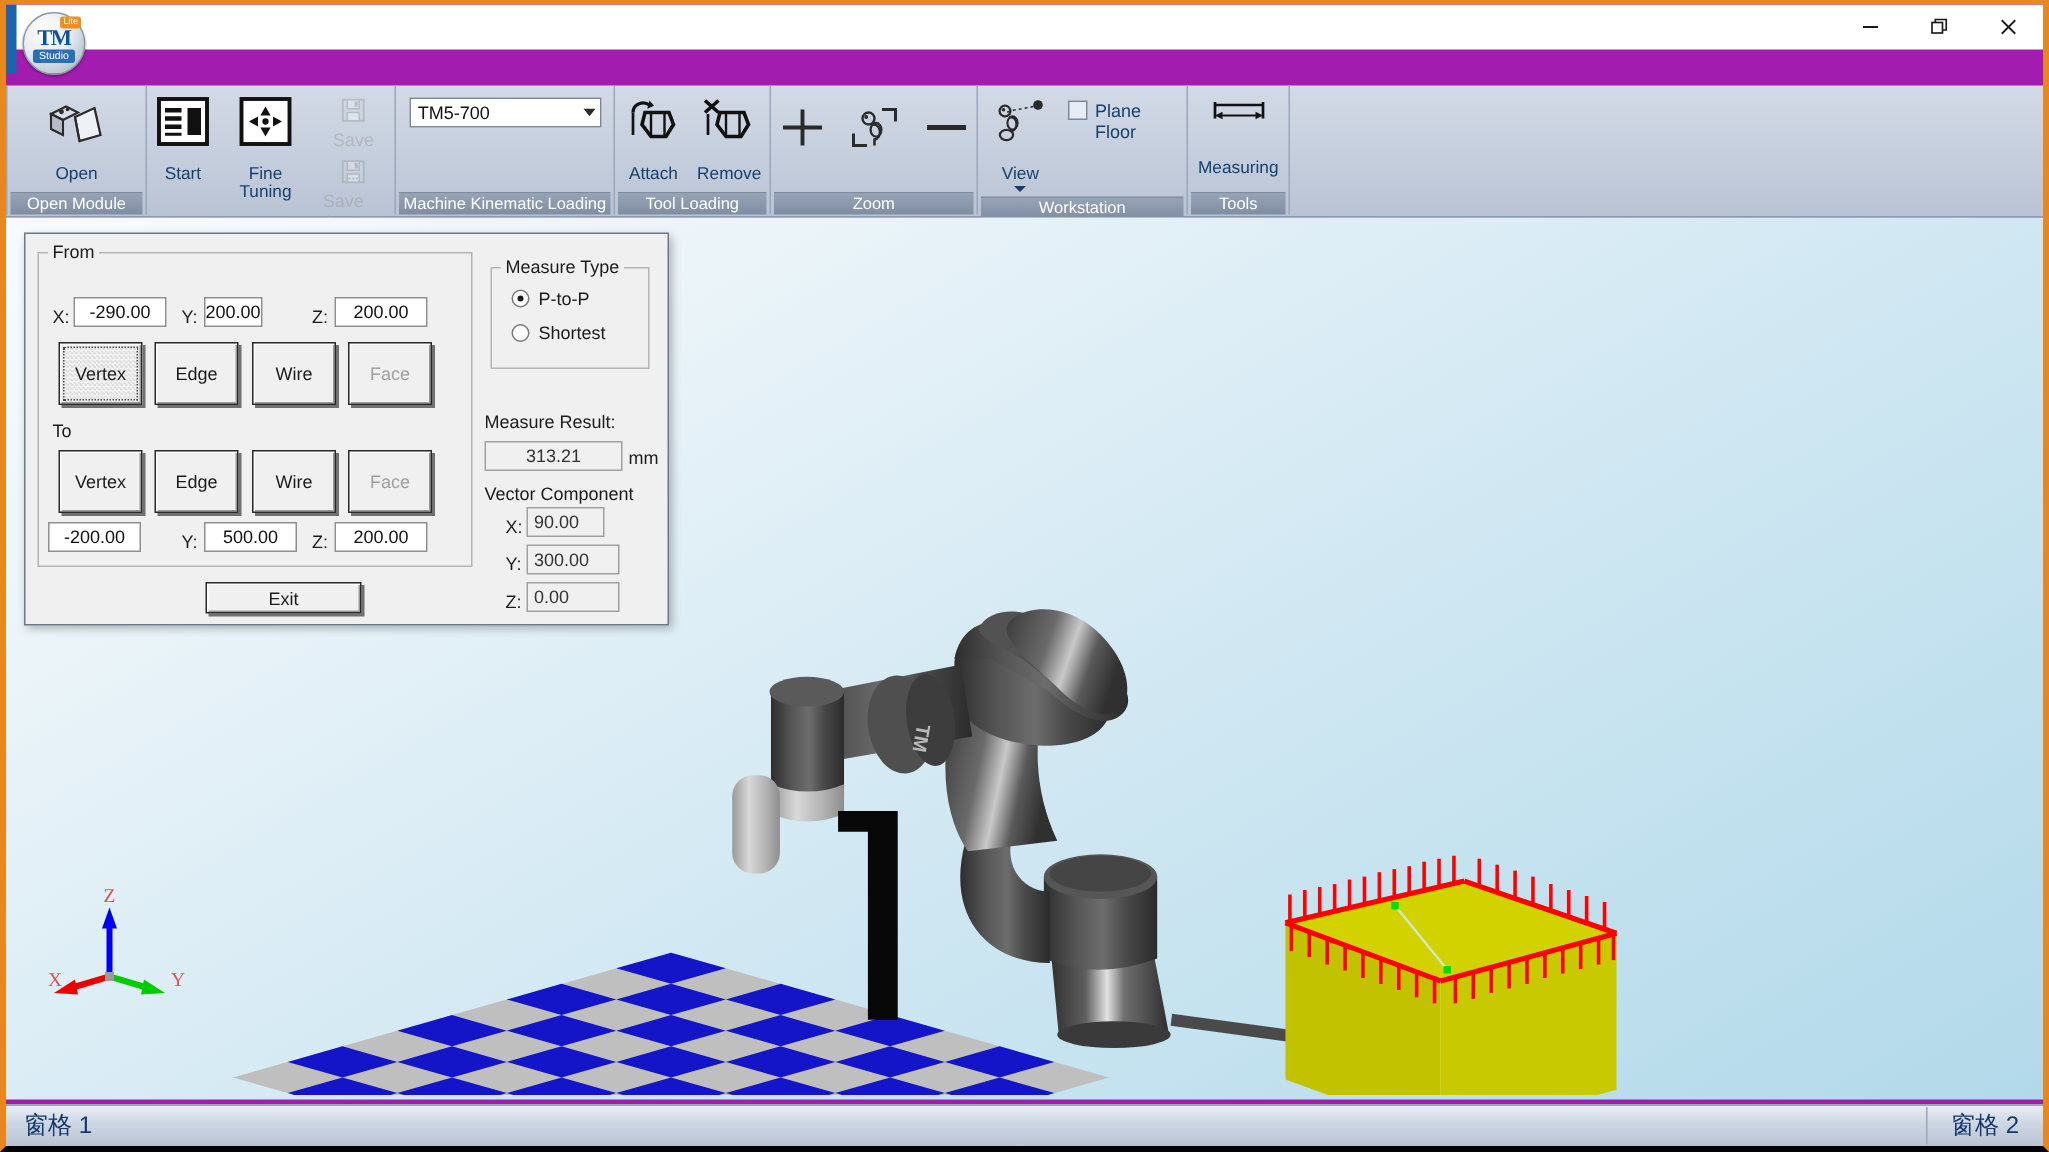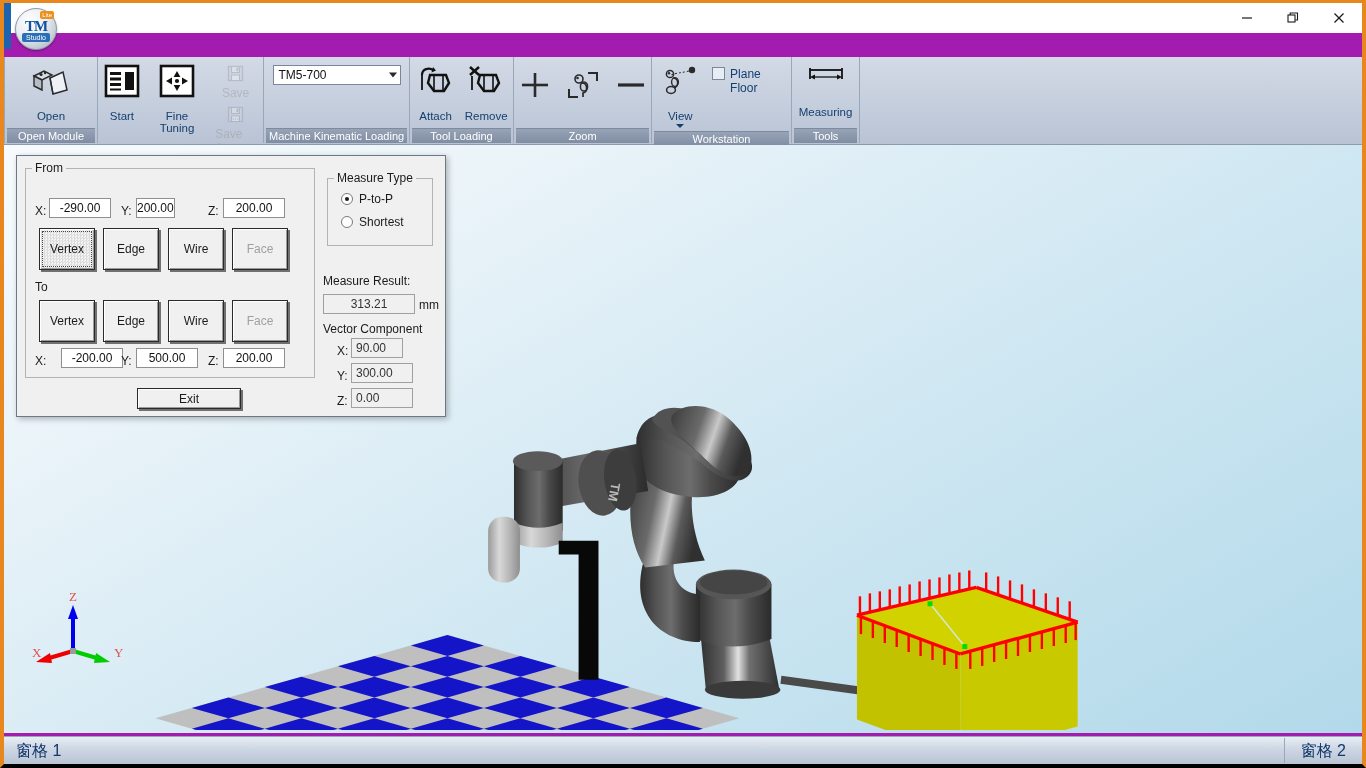--- a/index.html
+++ b/index.html
@@ -638,21 +638,21 @@
       <div class="btn3d dis" style="position:absolute; left:215px; top:72px; width:56px; height:42px">Face</div>
 
       <span class="lbl" style="position:absolute; left:18px; top:124px">To</span>
 
       <div class="btn3d" style="position:absolute; left:22px; top:144px; width:56px; height:42px">Vertex</div>
       <div class="btn3d" style="position:absolute; left:86px; top:144px; width:56px; height:42px">Edge</div>
       <div class="btn3d" style="position:absolute; left:151px; top:144px; width:56px; height:42px">Wire</div>
       <div class="btn3d dis" style="position:absolute; left:215px; top:144px; width:56px; height:42px">Face</div>
 
       <span class="lbl" style="position:absolute; left:18px; top:198px">X:</span>
-      <div class="txt" style="position:absolute; left:44px; top:192px; width:62px">-200.00</div>
+      <div class="txt" style="position:absolute; left:15px; top:192px; width:62px">-200.00</div>
       <span class="lbl" style="position:absolute; left:104px; top:198px">Y:</span>
       <div class="txt" style="position:absolute; left:119px; top:192px; width:62px">500.00</div>
       <span class="lbl" style="position:absolute; left:191px; top:198px">Z:</span>
       <div class="txt" style="position:absolute; left:206px; top:192px; width:62px">200.00</div>
 
       <div class="btn3d" style="position:absolute; left:120px; top:232px; width:104px; height:21px">Exit</div>
 
       <div class="fieldset" style="left:310px; top:22px; width:106px; height:68px">
         <span class="fslegend">Measure Type</span>
       </div>

